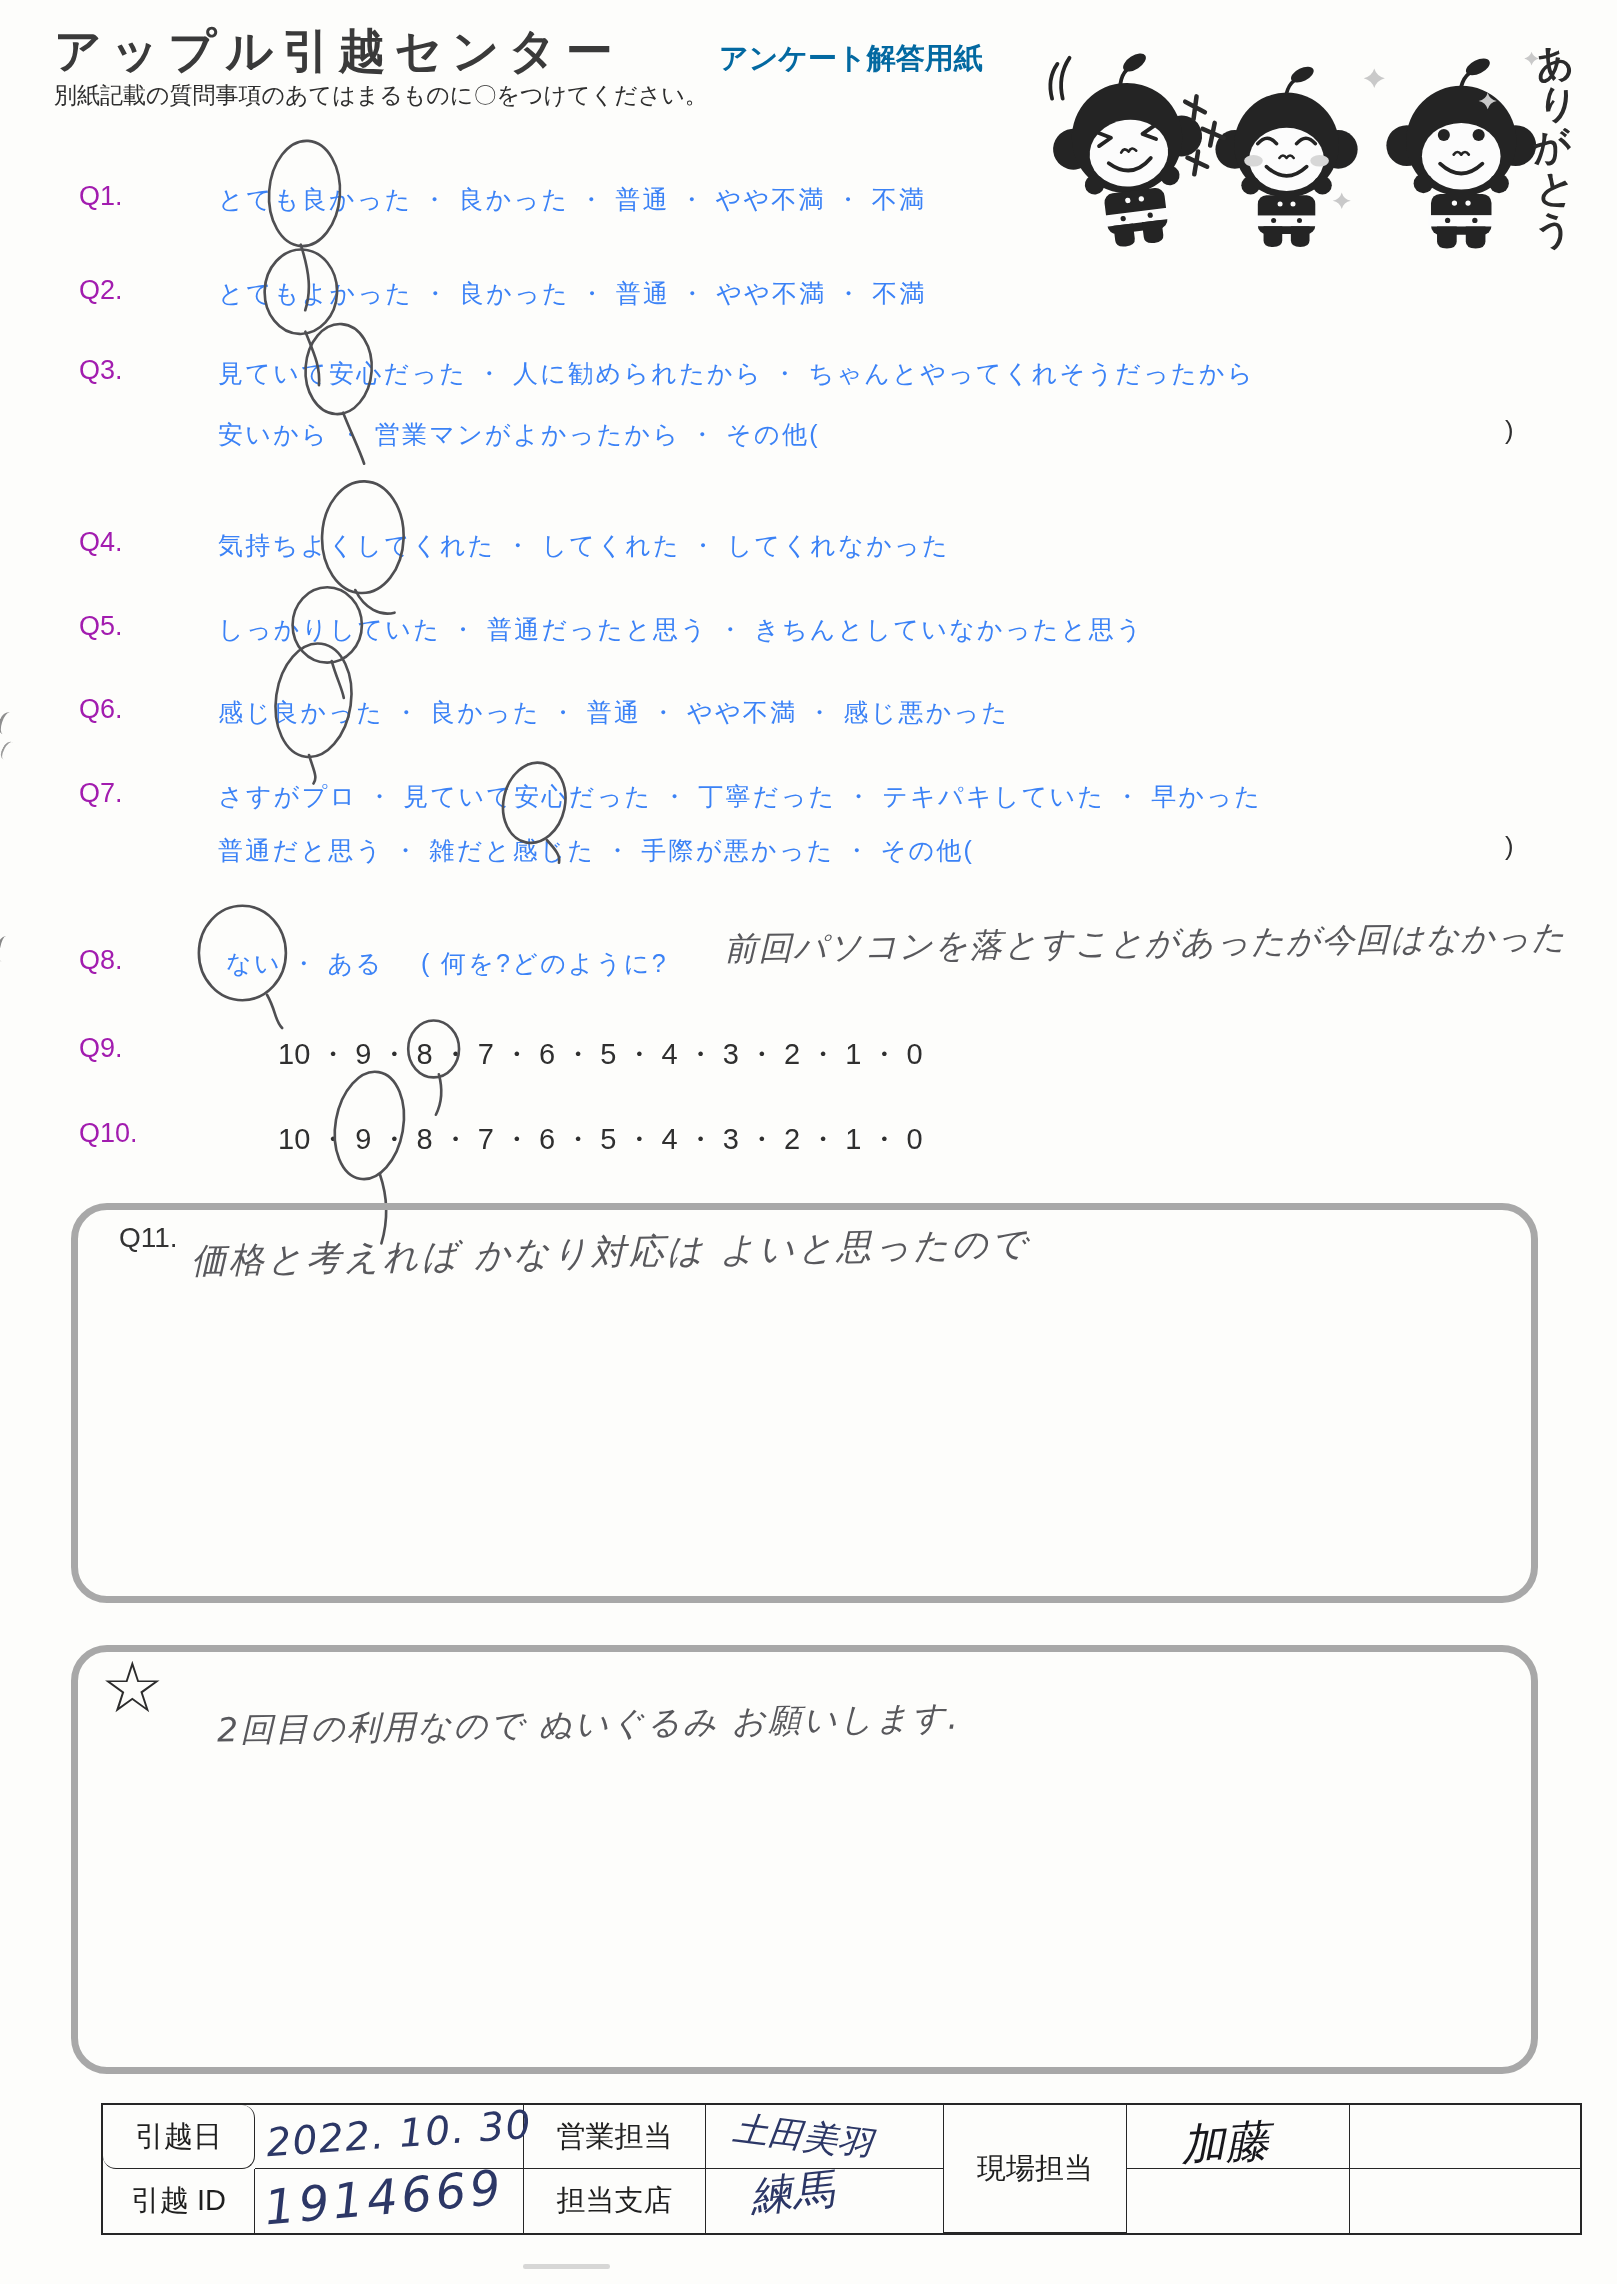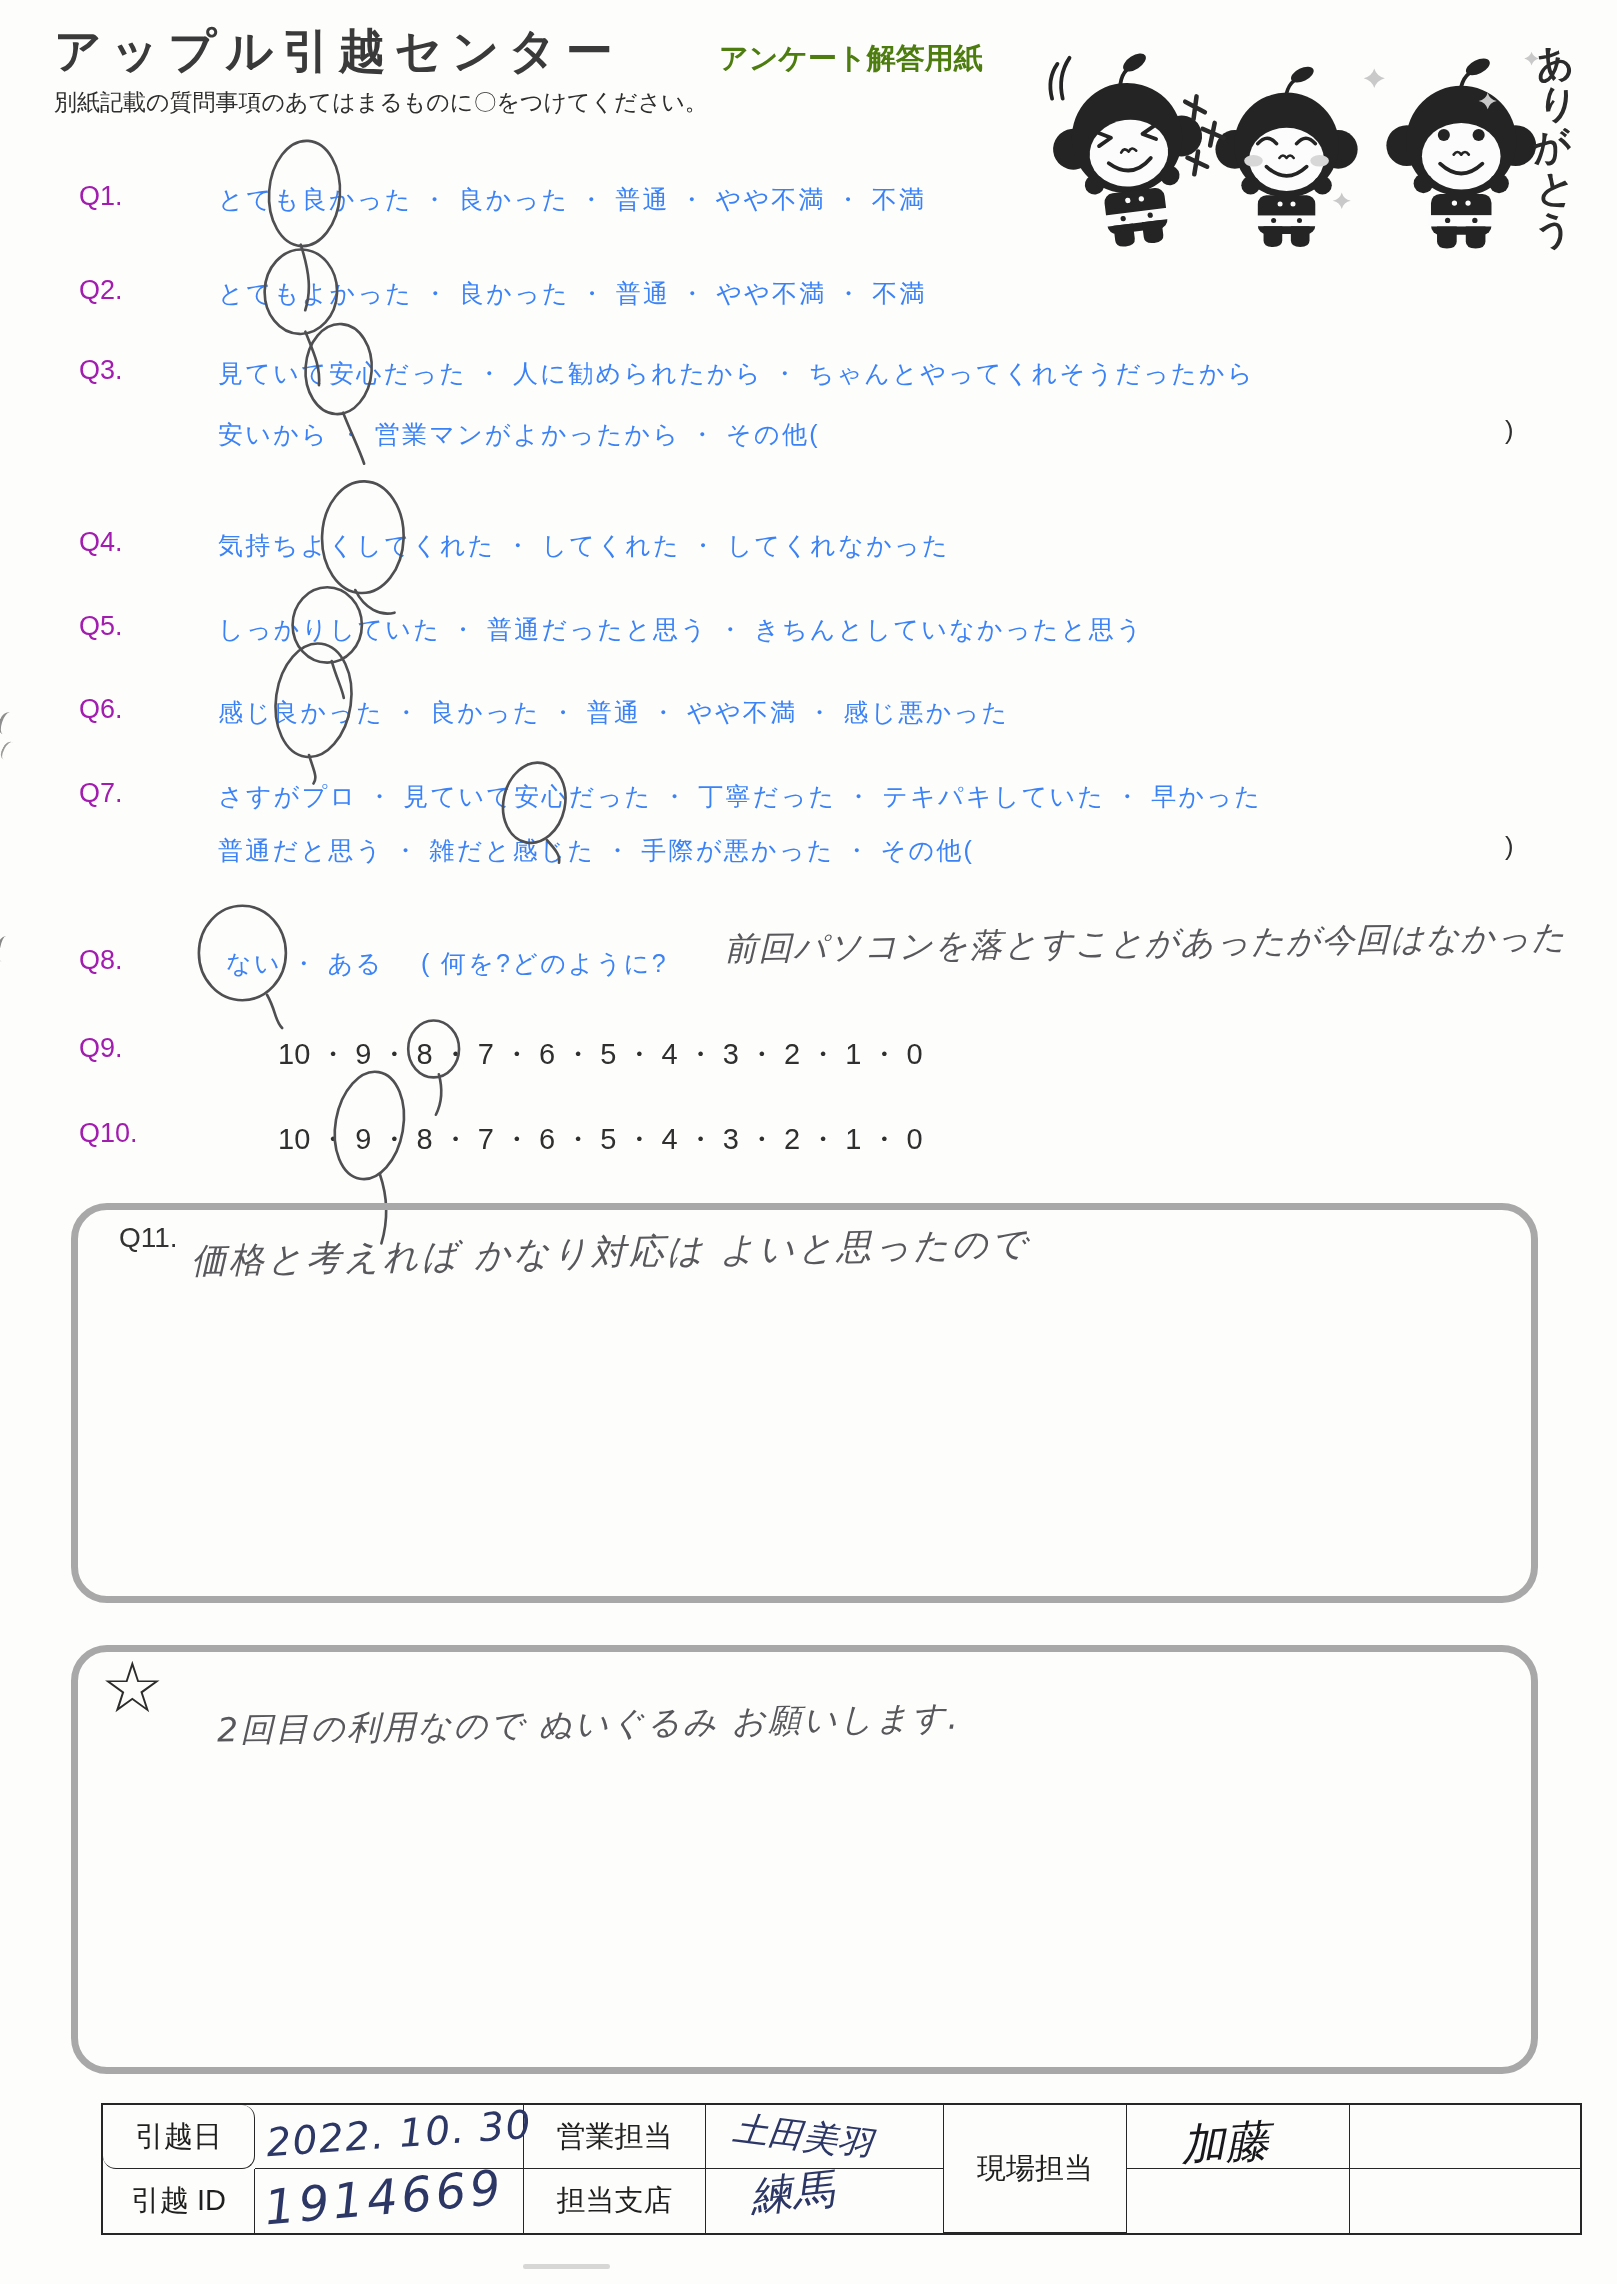--- a/index.html
+++ b/index.html
@@ -1,21 +1,21 @@
 <!DOCTYPE html>
 <html style="font-size:12px"><head>
 <meta charset="utf-8">
 <style>
   html,body{margin:0;padding:0;background:#e8e8e8;}
   .page{position:relative;width:1617px;height:2284px;background:#fdfdfb;overflow:hidden;
         font-family:"Liberation Sans",sans-serif;color:#2e2e2e;}
   .abs{position:absolute;}
   .title{left:54px;top:19.6px;font-size:47px;font-weight:800;letter-spacing:9px;color:#3a3a3a;white-space:nowrap;}
-  .subtitle{left:719px;top:39px;font-size:29px;font-weight:bold;color:#4d7c0f;white-space:nowrap;}
-  .instruction{left:54px;top:87px;font-size:23px;color:#2e2e2e;white-space:nowrap;}
+  .subtitle{left:719px;top:39px;font-size:29px;font-weight:bold;color:#0369a1;white-space:nowrap;}
+  .instruction{left:54px;top:80px;font-size:23px;color:#2e2e2e;white-space:nowrap;}
   .qrow{position:absolute;left:0;width:1617px;height:39px;}
   .qid{position:absolute;left:79px;top:0;font-size:27px;color:#a21caf;}
   .opts{position:absolute;left:218px;top:2.3px;font-size:25px;letter-spacing:2.3px;white-space:pre;color:#3b82f6;}
   .opts2{left:218px;}
   .nums{position:absolute;left:278px;top:1.5px;font-size:29px;white-space:pre;color:#2f2f2f;}
   .paren{position:absolute;left:1505px;top:0;font-size:25.6px;color:#2f2f2f;}
   .circ{position:absolute;overflow:visible;pointer-events:none;}
   .circ ellipse,.circ path{stroke:#4f4f52;stroke-width:3.5;fill:none;stroke-linecap:round;}
   .hw{font-family:"DejaVu Sans",sans-serif;font-style:italic;white-space:pre;display:inline-block;}
   .pencil{color:#58585c;}

